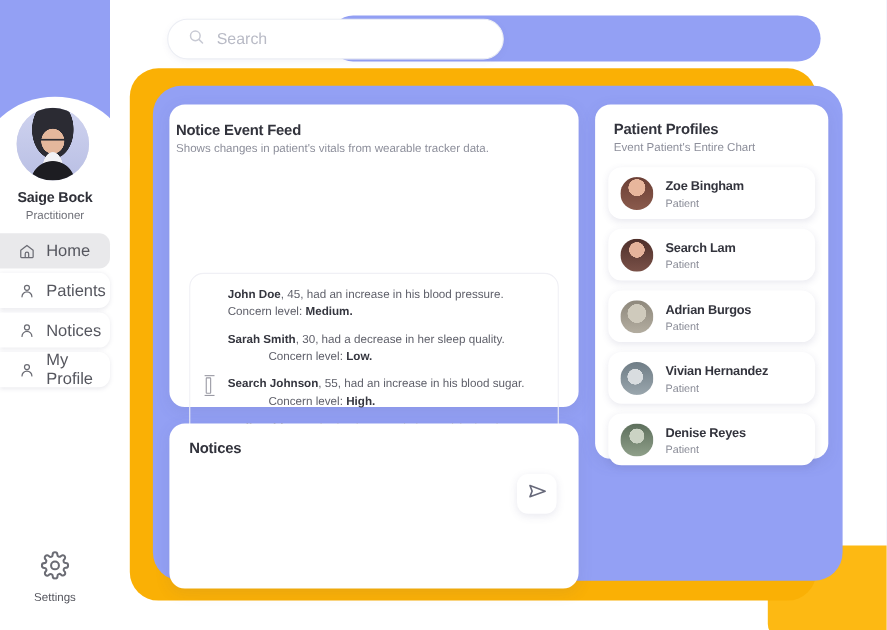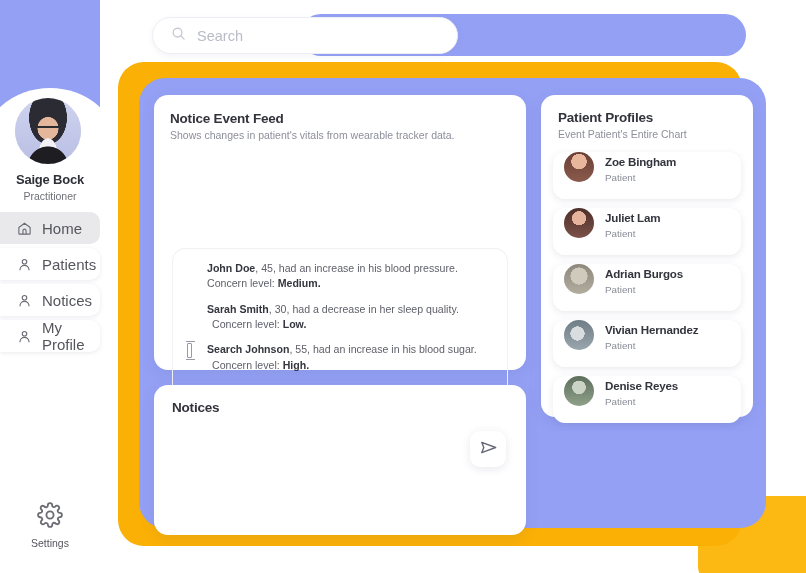--- a/index.html
+++ b/index.html
@@ -112,29 +112,29 @@
   .feed-card  { left: 154px; top: 95px;  width: 372px; height: 275px; }
   .notices-card { left: 154px; top: 385px; width: 372px; height: 150px; }
   .profiles-card { left: 541px; top: 95px; width: 212px; height: 322px; }
 
   .card-title {
     font-size: 13.5px; font-weight: 700; color: #32333c; letter-spacing: -0.2px;
   }
   .card-sub { font-size: 10.5px; color: #8d8f9b; margin-top: 3px; }
 
   
-  .feed-head { padding: 16px 0 0 16px; }
+  .feed-head { padding: 16px 0 0 6px; }
   .feed-inner {
     position: absolute; left: 18px; top: 153px; width: 336px; height: 202px;
     border: 1px solid #f0f0f5; border-radius: 13px; padding: 12px 14px 0 34px;
   }
   .feed-entry { margin-bottom: 10px; position: relative; }
   .feed-line { font-size: 10.6px; color: #5e5f69; line-height: 1.45; }
   .feed-line b { color: #35363f; font-weight: 700; }
-  .feed-entry.indent .feed-line.second { padding-left: 5px; }
+  .feed-entry.indent .feed-line.second { padding-left: 5px; margin-left: 32px; }
   .caret {
     position: absolute; left: -20px; top: 1px; width: 5px; height: 15px;
     border: 1px solid #9a9aa4; border-radius: 1px;
   }
   .caret::before, .caret::after {
     content: ""; position: absolute; left: -2px; width: 9px; height: 1px;
     background: #9a9aa4;
   }
   .caret::before { top: -3px; }
   .caret::after  { bottom: -3px; }
@@ -148,21 +148,21 @@
     display: flex; align-items: center; justify-content: center; cursor: pointer;
   }
   .send-btn svg { width: 19px; height: 19px; color: #67697a; }
 
   
   .profiles-head { padding: 15px 0 0 17px; }
   .p-row {
     position: absolute; left: 12px; width: 188px; height: 47px;
     background: #ffffff; border-radius: 12px;
     box-shadow: 0 2px 7px rgba(80,80,130,0.12);
-    display: flex; padding-left: 11px; gap: 11px;
+    display: flex; align-items: center; padding-left: 11px; gap: 11px;
     cursor: pointer;
   }
   .p-av { width: 30px; height: 30px; border-radius: 50%; flex: 0 0 30px; }
   .p-name { font-size: 11.6px; font-weight: 700; color: #33343d; letter-spacing:-0.2px; }
   .p-role { font-size: 9.8px; color: #8a8c97; margin-top: 2px; }
   .new-patient {
     position: absolute; left: 584px; top: 468px; width: 119px; height: 35px;
     background: #ffffff; border-radius: 11px; z-index: 5;
     box-shadow: 0 3px 9px rgba(80,80,130,0.14);
     display: flex; align-items: center; justify-content: center;
@@ -309,21 +309,21 @@
       <div class="card-title">Patient Profiles</div>
       <div class="card-sub">Event Patient's Entire Chart</div>
     </div>
 
     <div class="p-row" style="top:57px">
       <span class="p-av" style="background:radial-gradient(circle at 50% 32%,#e8b69c 0 30%,transparent 31%),linear-gradient(#6b3f35,#8a5a4c)"></span>
       <span><span class="p-name">Zoe Bingham</span><div class="p-role">Patient</div></span>
     </div>
     <div class="p-row" style="top:113px">
       <span class="p-av" style="background:radial-gradient(circle at 50% 34%,#e5b39b 0 28%,transparent 29%),linear-gradient(#4e2f2a,#7a5148)"></span>
-      <span><span class="p-name">Juliet Lam</span><div class="p-role">Patient</div></span>
+      <span><span class="p-name">Search Lam</span><div class="p-role">Patient</div></span>
     </div>
     <div class="p-row" style="top:169px">
       <span class="p-av" style="background:radial-gradient(circle at 50% 40%,#cfcabc 0 36%,transparent 37%),linear-gradient(#8e887c,#b3ada0)"></span>
       <span><span class="p-name">Adrian Burgos</span><div class="p-role">Patient</div></span>
     </div>
     <div class="p-row" style="top:225px">
       <span class="p-av" style="background:radial-gradient(circle at 45% 45%,#d9dde0 0 30%,transparent 31%),linear-gradient(#6f7d86,#9aa6ad)"></span>
       <span><span class="p-name">Vivian Hernandez</span><div class="p-role">Patient</div></span>
     </div>
     <div class="p-row" style="top:281px">

